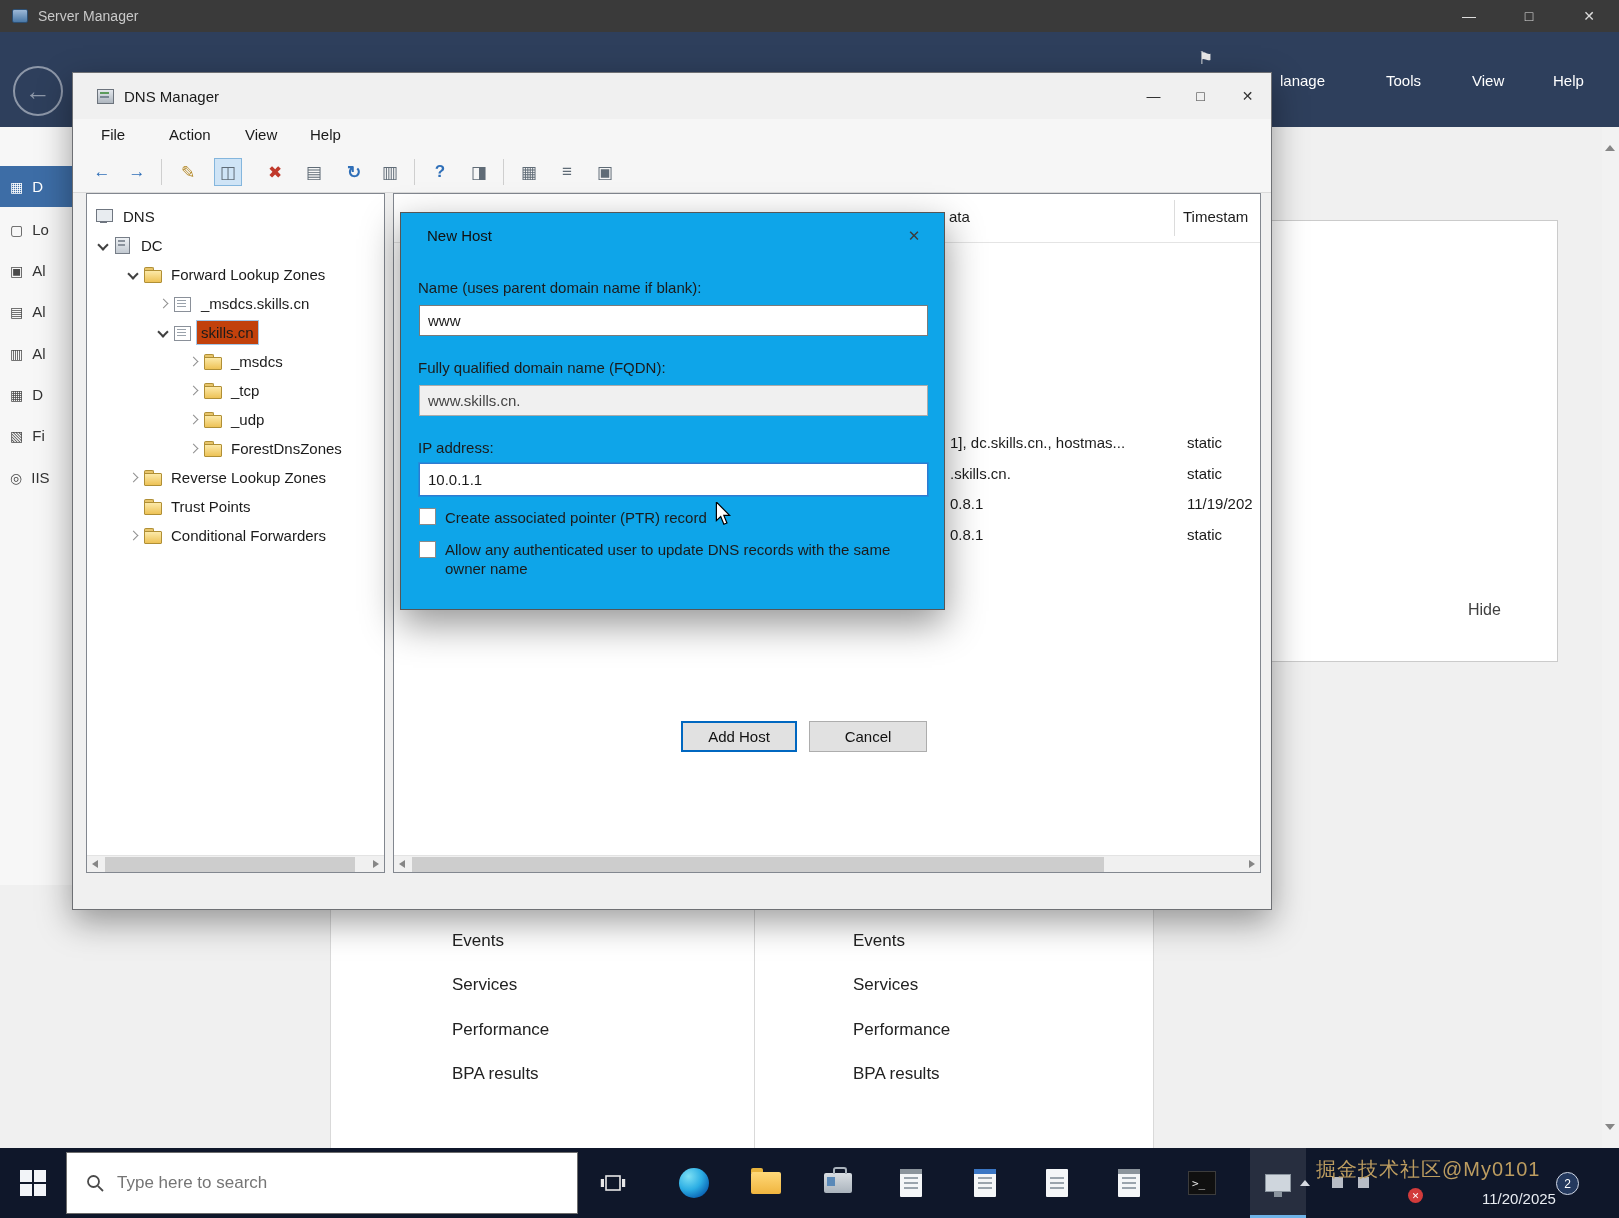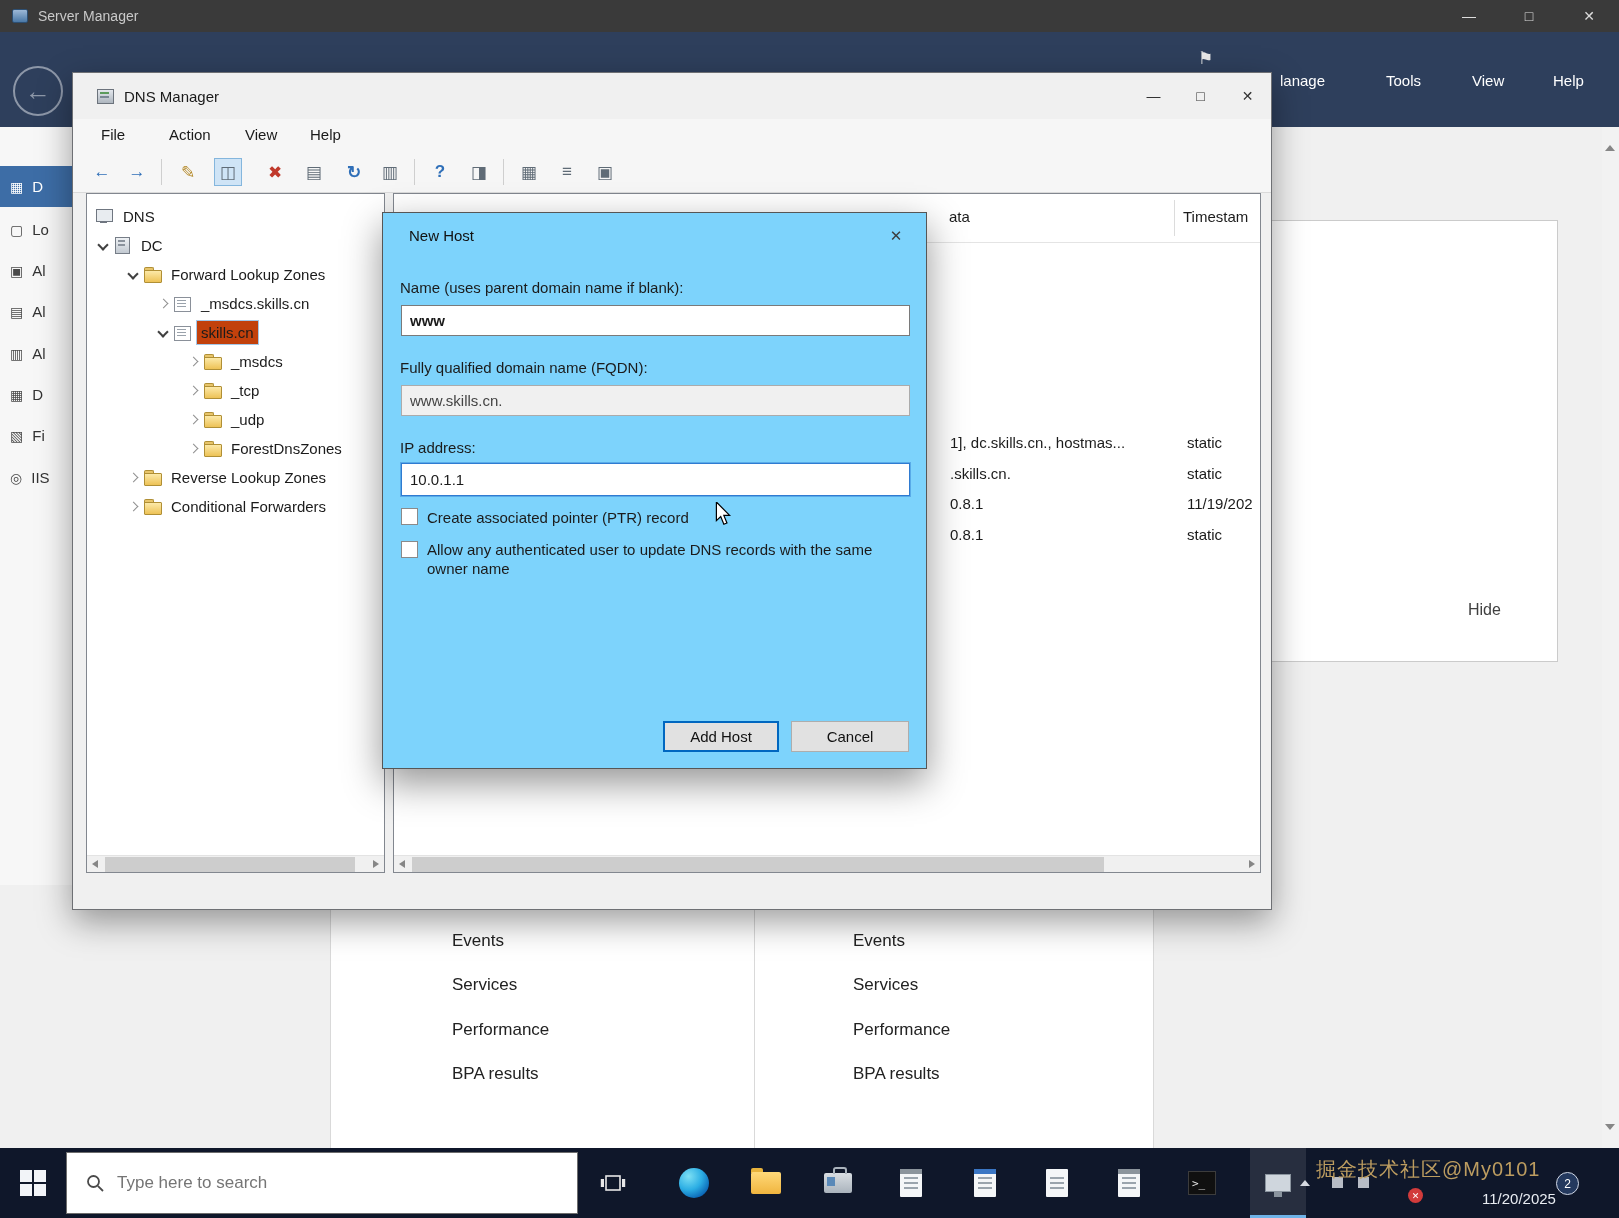--- a/index.html
+++ b/index.html
@@ -79,21 +79,21 @@
 
   .right-pane{position:absolute;left:320px;top:120px;width:868px;height:680px;background:#fff;border:1px solid #82878f;overflow:hidden;}
   .rp-hdr-line{position:absolute;left:0;top:48px;width:100%;height:1px;background:#e4e4e4;}
   .rp-col{position:absolute;top:14px;font-size:15px;color:#1c1c1c;white-space:nowrap;cursor:default;}
   .rp-colsep{position:absolute;top:6px;width:1px;height:36px;background:#dcdcdc;}
   .rp-cell{position:absolute;font-size:15px;color:#1b1b1b;white-space:nowrap;}
 
   .dns-bottomstrip{position:absolute;left:0;bottom:0;width:100%;height:36px;background:#f0f0f0;}
 
   
-  .dlg{position:absolute;left:382px;top:212px;width:545px;height:557px;background:#7dd3fc;border:1px solid #565656;box-shadow:0 14px 36px rgba(0,0,0,.42);z-index:20;}
+  .dlg{position:absolute;left:400px;top:212px;width:545px;height:398px;background:#0ea5e9;border:1px solid #565656;box-shadow:0 14px 36px rgba(0,0,0,.42);z-index:20;}
   .dlg-title{position:absolute;left:26px;top:14px;font-size:15px;color:#111;}
   .dlg-close{position:absolute;right:8px;top:6px;width:44px;height:34px;display:flex;align-items:center;justify-content:center;font-size:15px;color:#3c3c3c;}
   .dlbl{position:absolute;font-size:15px;color:#1b1b1b;white-space:nowrap;}
   .dlbl.wrap{white-space:normal;line-height:19px;}
   .dtxt{position:absolute;height:31px;background:#fff;border:1px solid #7a7a7a;font-size:15px;padding:0 8px;font-family:inherit;color:#1b1b1b;}
   .dtxt.disabled{background:#f0f0f0;border-color:#ababab;color:#444;}
   .dtxt.focused{border:1px solid #2f7bd1;box-shadow:0 0 0 1px rgba(47,123,209,.45);}
   .cbox{position:absolute;width:17px;height:17px;background:#fff;border:1px solid #8a8a8a;}
   .dbtn{position:absolute;height:31px;background:#e1e1e1;border:1px solid #adadad;font-size:15px;font-family:inherit;color:#111;}
   .dbtn.default{border:2px solid #0067c0;}
@@ -313,20 +313,27 @@
             </span>
         </div>
         <div class="trow lvl2">
           <span class="chev col"></span>
           <span class="ti folder"></span>
           <span class="rowb">
               <span class="tl">Reverse Lookup Zones</span>
             </span>
         </div>
         <div class="trow lvl2">
+          <span class="chev"></span>
+          <span class="ti folder"></span>
+          <span class="rowb">
+              <span class="tl">Trust Points</span>
+            </span>
+        </div>
+        <div class="trow lvl2">
           <span class="chev col"></span>
           <span class="ti folder"></span>
           <span class="rowb">
               <span class="tl">Conditional Forwarders</span>
             </span>
         </div>
       </div>
       <div class="hscroll">
         <span class="hs-arrow hs-left"></span>
         <span class="hs-arrow hs-right"></span>
@@ -357,21 +364,21 @@
     </div>
 
     <div class="dns-bottomstrip"></div>
   </div>
 
   <div class="dlg">
     <span class="dlg-title">New Host</span>
     <span class="dlg-close">✕</span>
 
     <span class="dlbl" style="left:17px;top:66px">Name (uses parent domain name if blank):</span>
-    <input class="dtxt" style="left: 18px; top: 92px; width: 509px; font-weight: bold;" value="www">
+    <input class="dtxt" style="left: 18px; top: 92px; width: 509px;" value="www">
 
     <span class="dlbl" style="left:17px;top:146px">Fully qualified domain name (FQDN):</span>
     <input class="dtxt disabled" style="left: 18px; top: 172px; width: 509px;" value="www.skills.cn.">
 
     <span class="dlbl" style="left:17px;top:226px">IP address:</span>
     <input class="dtxt focused" style="left: 18px; top: 250px; width: 509px; height: 33px;" value="10.0.1.1">
 
     <span class="cbox" style="left:18px;top:295px"></span>
     <span class="dlbl" style="left:44px;top:296px">Create associated pointer (PTR) record</span>
 

